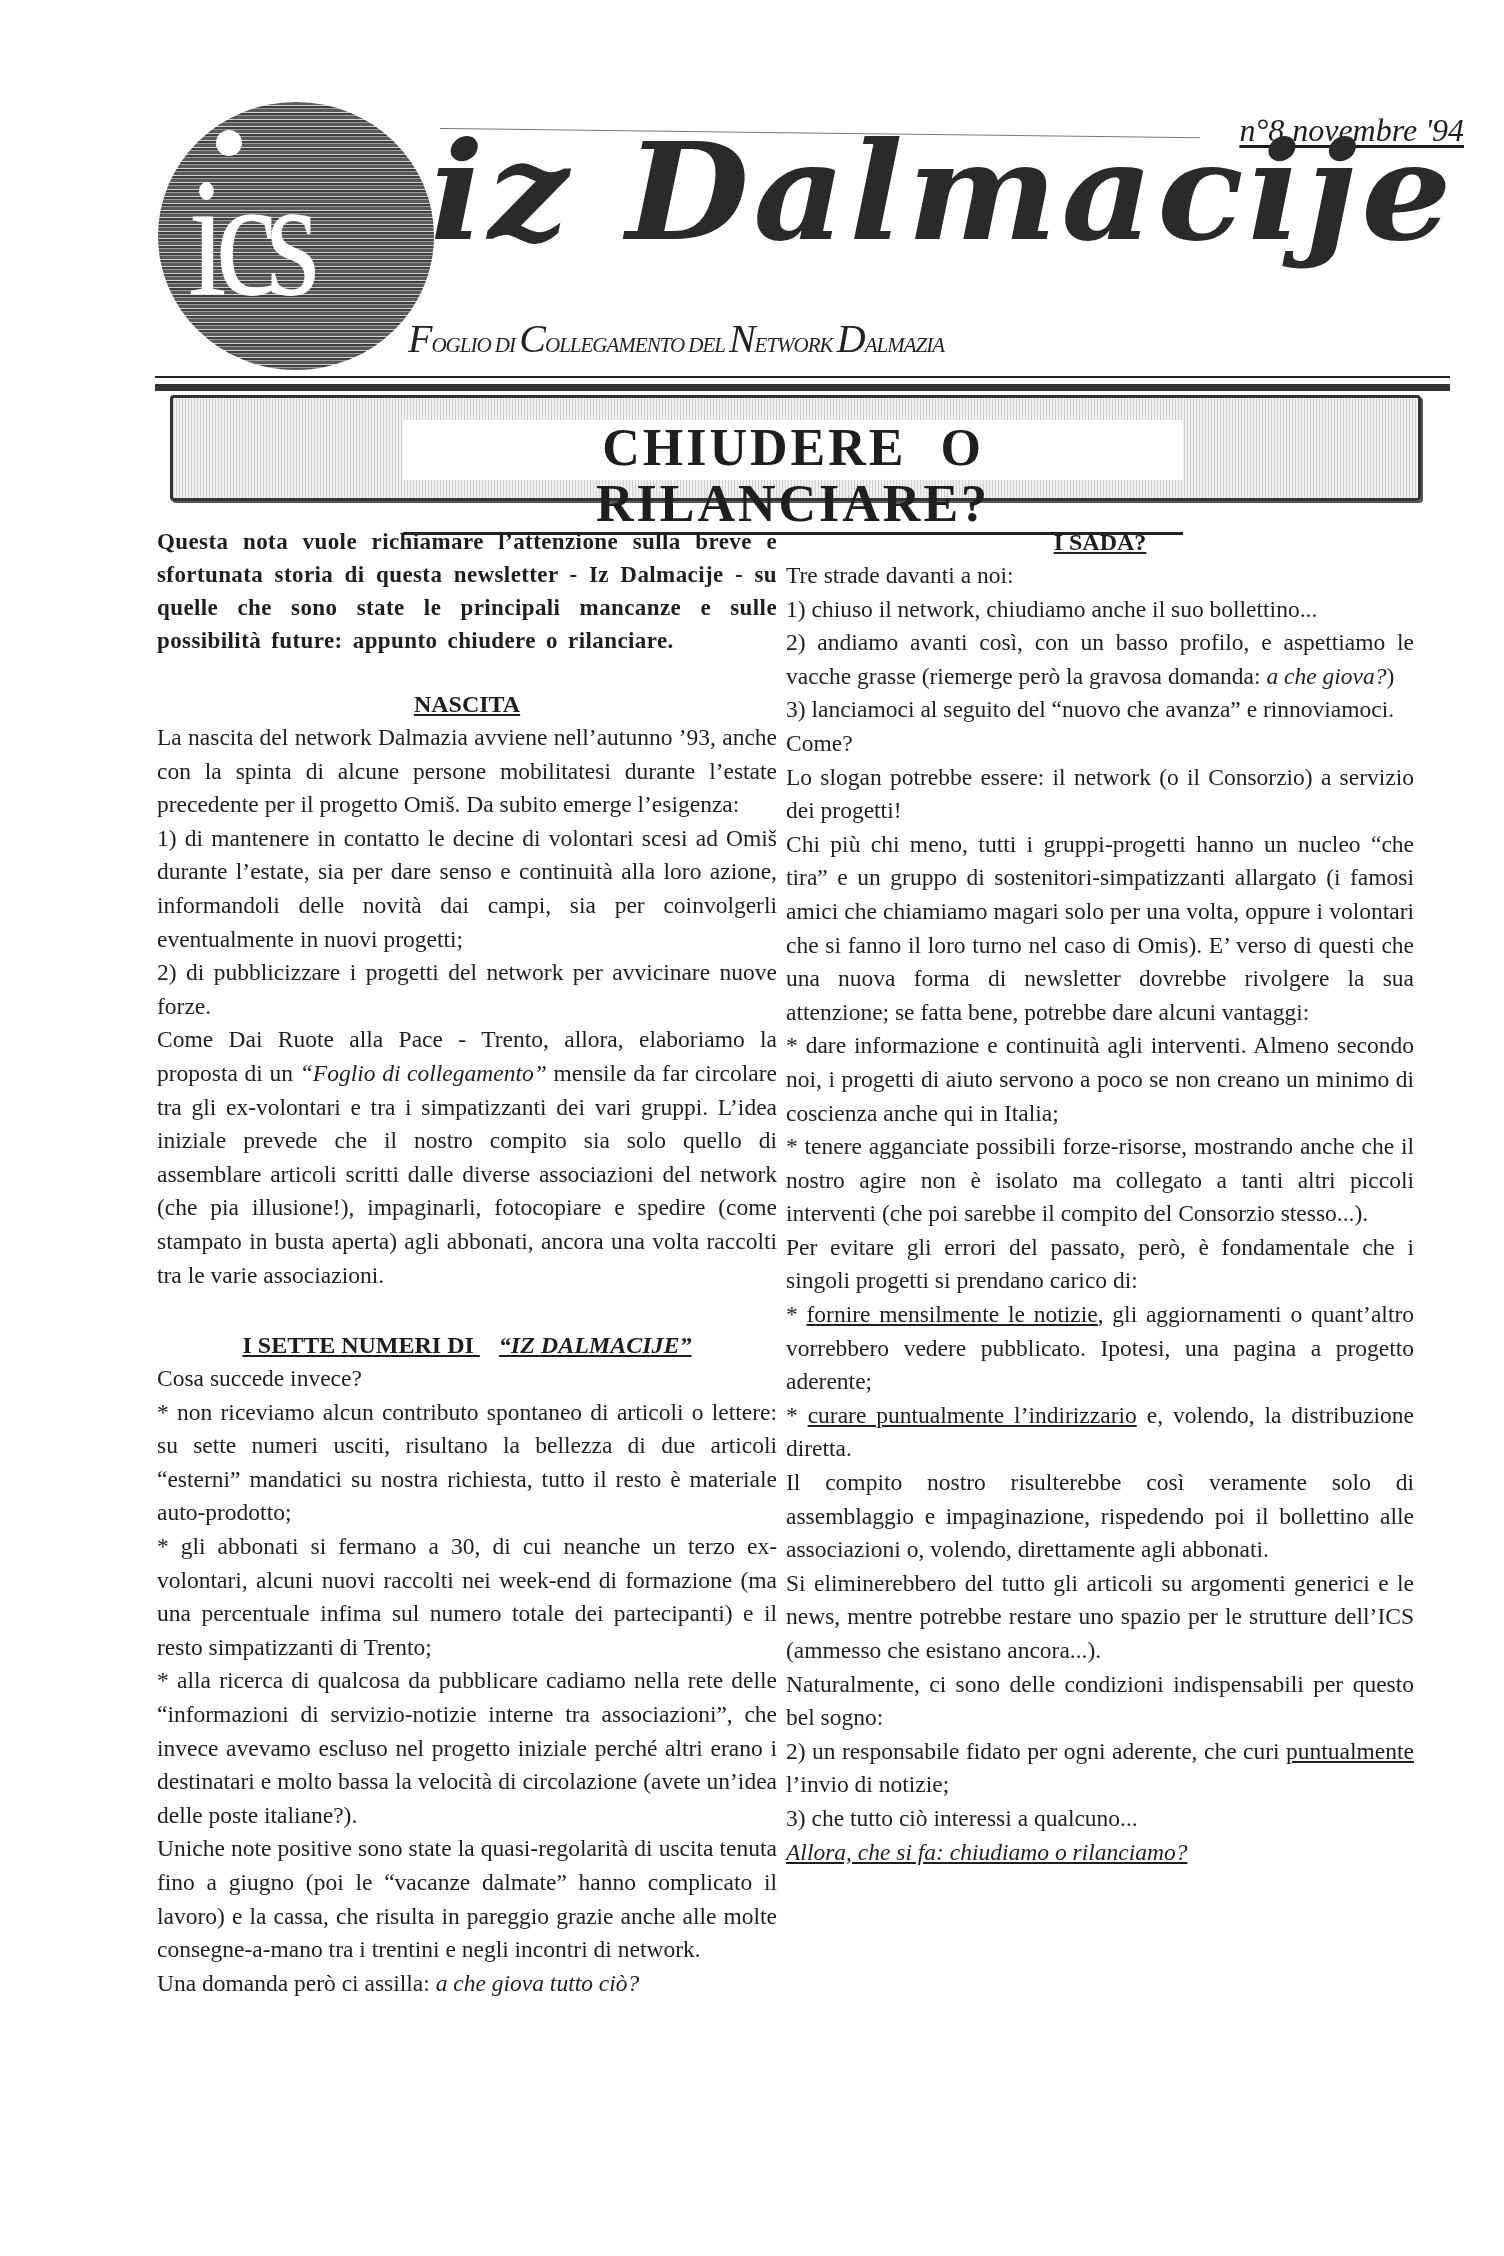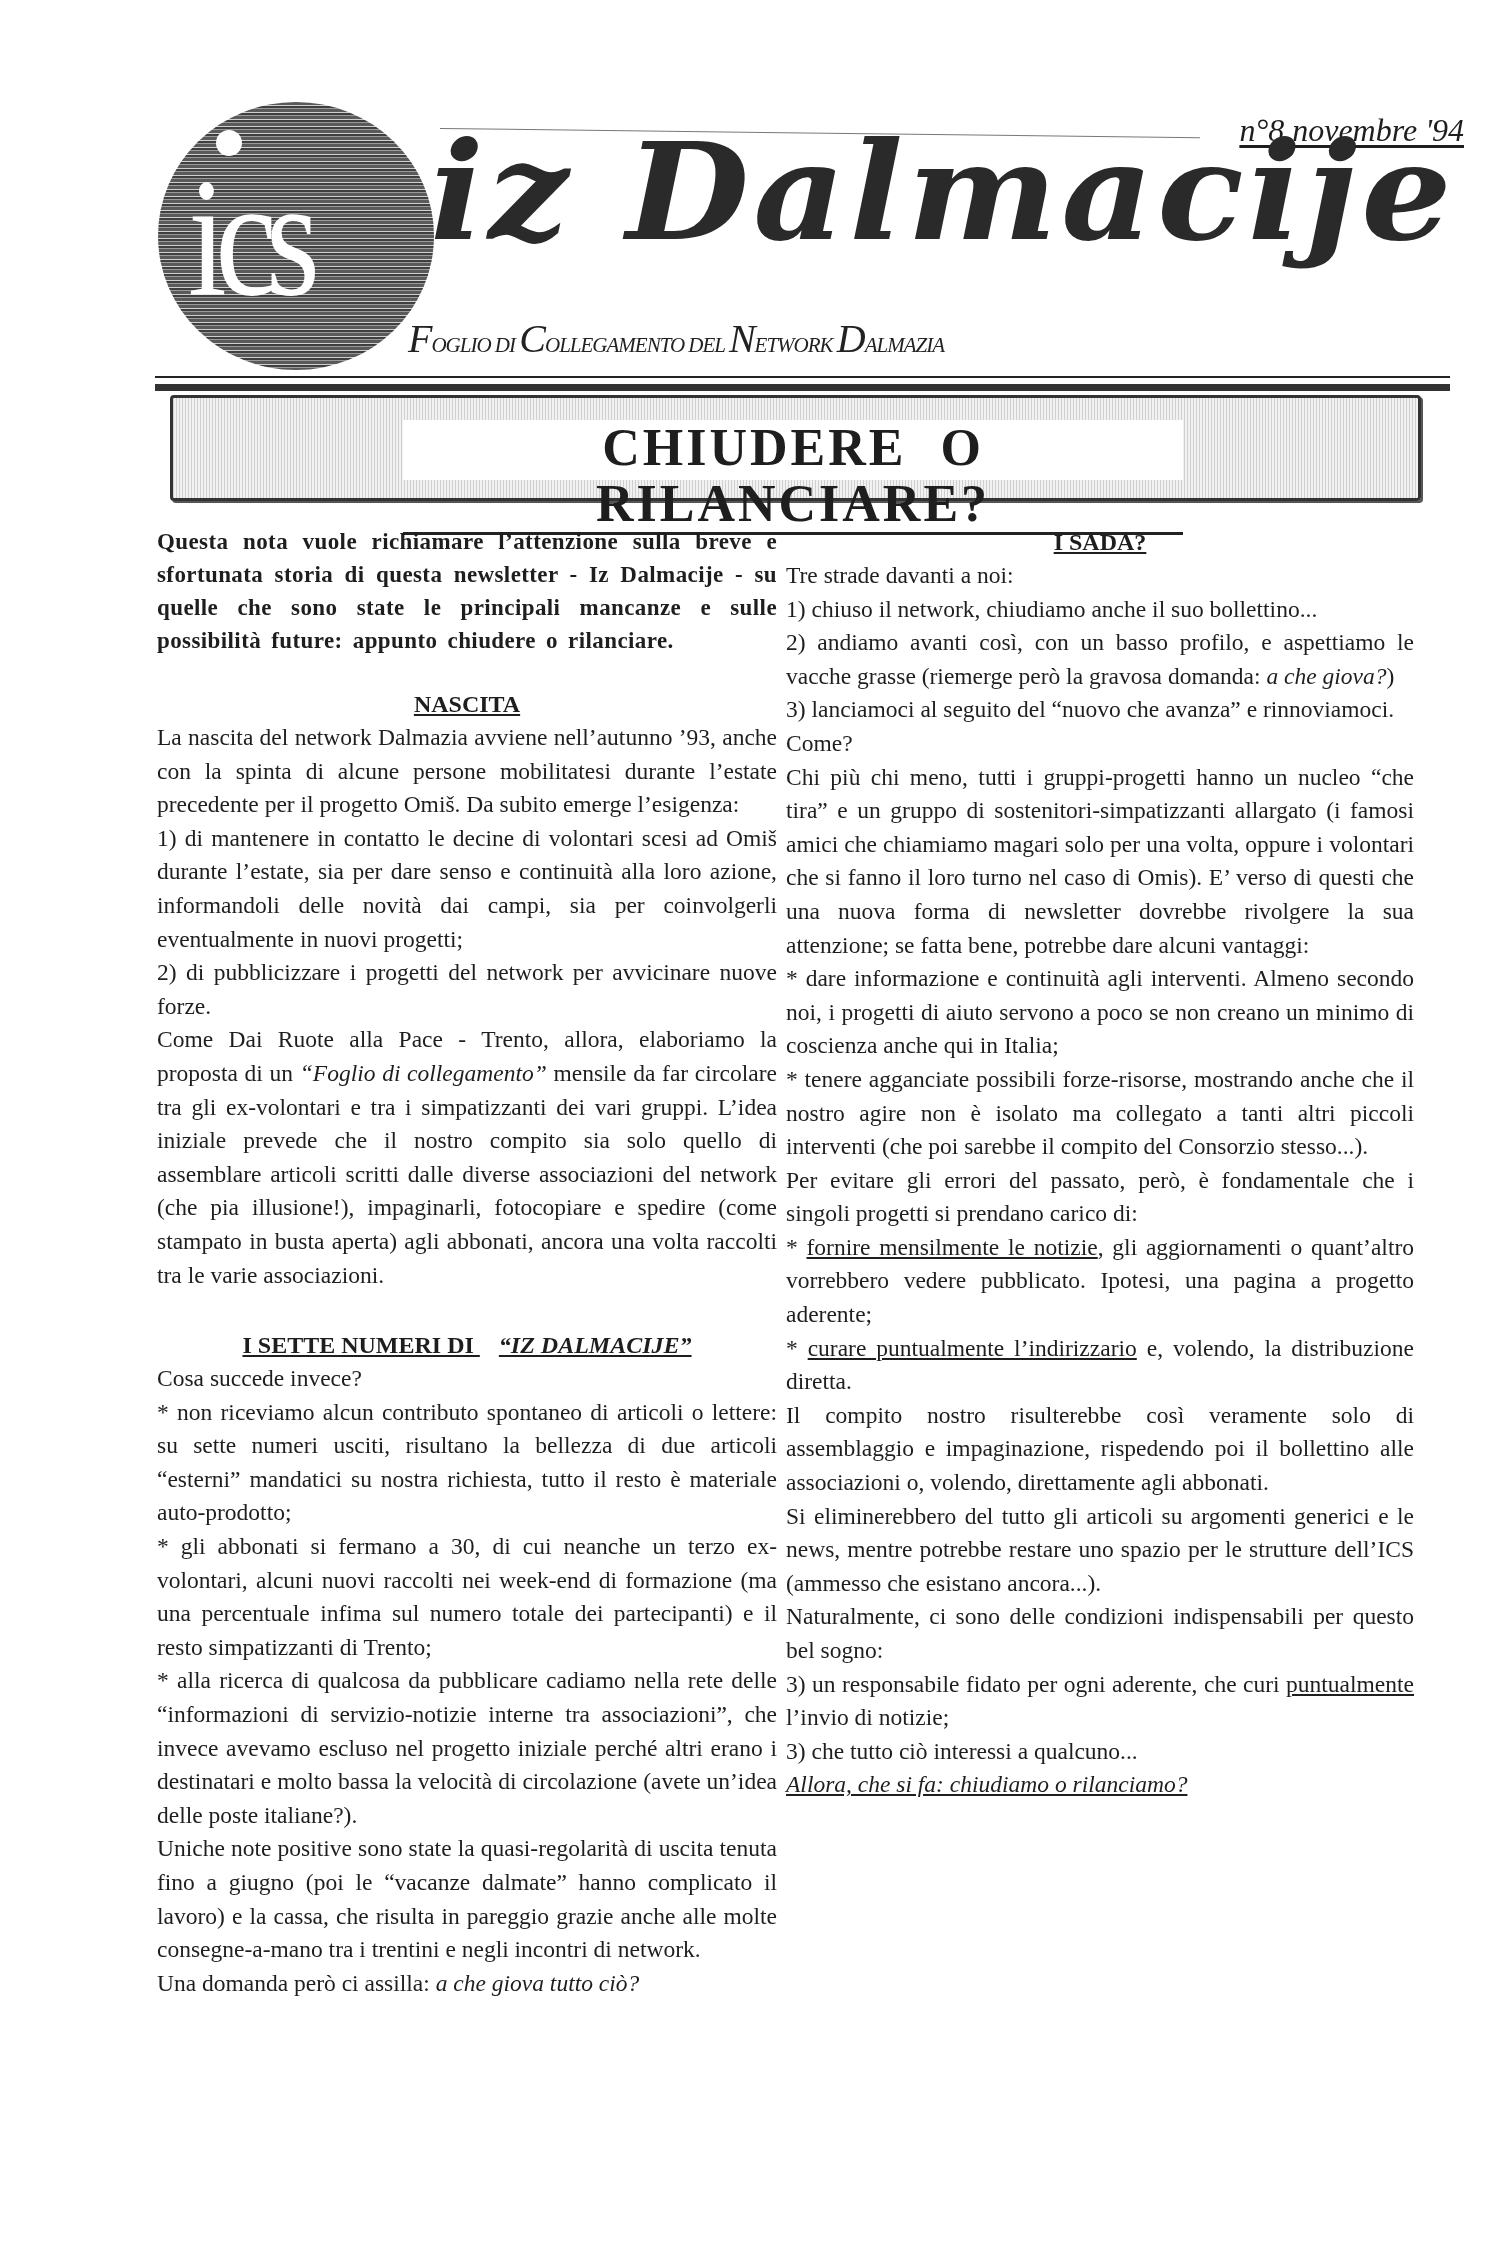--- a/index.html
+++ b/index.html
@@ -118,25 +118,26 @@
   <p><span>Una domanda però ci assilla: </span><em>a che giova tutto ciò?</em></p>
 </div>
 
 <div class="col col-right">
   <p class="h">I SADA?</p>
   <p>Tre strade davanti a noi:</p>
   <p>1) chiuso il network, chiudiamo anche il suo bollettino...</p>
   <p><span>2) andiamo avanti così, con un basso profilo, e aspettiamo le vacche grasse (riemerge però la gravosa domanda: </span><em>a che giova?</em><span>)</span></p>
   <p>3) lanciamoci al seguito del “nuovo che avanza” e rinnoviamoci.</p>
   <p>Come?</p>
+  <p>Lo slogan potrebbe essere: il network (o il Consorzio) a servizio dei progetti!</p>
   <p>Chi più chi meno, tutti i gruppi-progetti hanno un nucleo “che tira” e un gruppo di sostenitori-simpatizzanti allargato (i famosi amici che chiamiamo magari solo per una volta, oppure i volontari che si fanno il loro turno nel caso di Omis). E’ verso di questi che una nuova forma di newsletter dovrebbe rivolgere la sua attenzione; se fatta bene, potrebbe dare alcuni vantaggi:</p>
   <p>* dare informazione e continuità agli interventi. Almeno secondo noi, i progetti di aiuto servono a poco se non creano un minimo di coscienza anche qui in Italia;</p>
   <p>* tenere agganciate possibili forze-risorse, mostrando anche che il nostro agire non è isolato ma collegato a tanti altri piccoli interventi (che poi sarebbe il compito del Consorzio stesso...).</p>
   <p>Per evitare gli errori del passato, però, è fondamentale che i singoli progetti si prendano carico di:</p>
   <p>* <span class="u">fornire mensilmente le notizie</span><span>, gli aggiornamenti o quant’altro vorrebbero vedere pubblicato. Ipotesi, una pagina a progetto aderente;</span></p>
   <p>* <span class="u">curare puntualmente l’indirizzario</span><span> e, volendo, la distribuzione diretta.</span></p>
   <p>Il compito nostro risulterebbe così veramente solo di assemblaggio e impaginazione, rispedendo poi il bollettino alle associazioni o, volendo, direttamente agli abbonati.</p>
   <p>Si eliminerebbero del tutto gli articoli su argomenti generici e le news, mentre potrebbe restare uno spazio per le strutture dell’ICS (ammesso che esistano ancora...).</p>
   <p>Naturalmente, ci sono delle condizioni indispensabili per questo bel sogno:</p>
-  <p><span>3) un responsabile fidato per ogni aderente, che curi </span><span class="u">puntualmente</span><span> l’invio di notizie;</span></p>
+  <p><span>2) un responsabile fidato per ogni aderente, che curi </span><span class="u">puntualmente</span><span> l’invio di notizie;</span></p>
   <p>3) che tutto ciò interessi a qualcuno...</p>
   <p class="closing">Allora, che si fa: chiudiamo o rilanciamo?</p>
 </div>
 
 </body></html>

